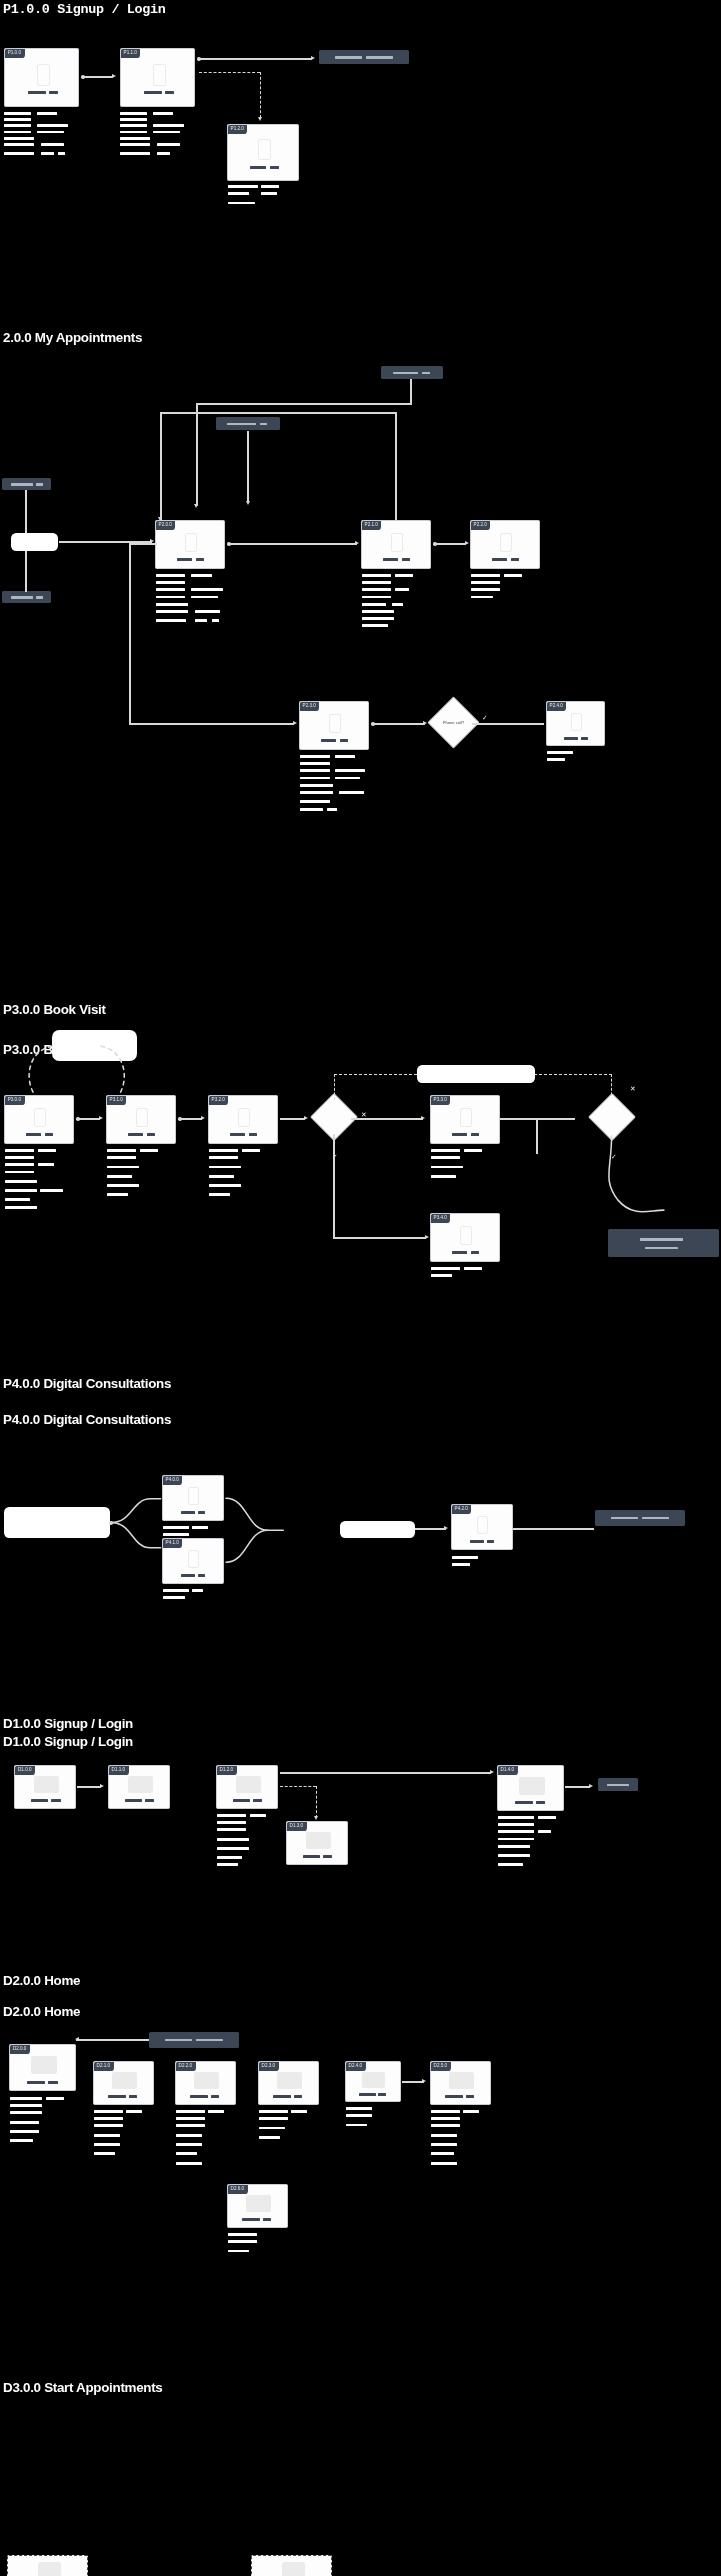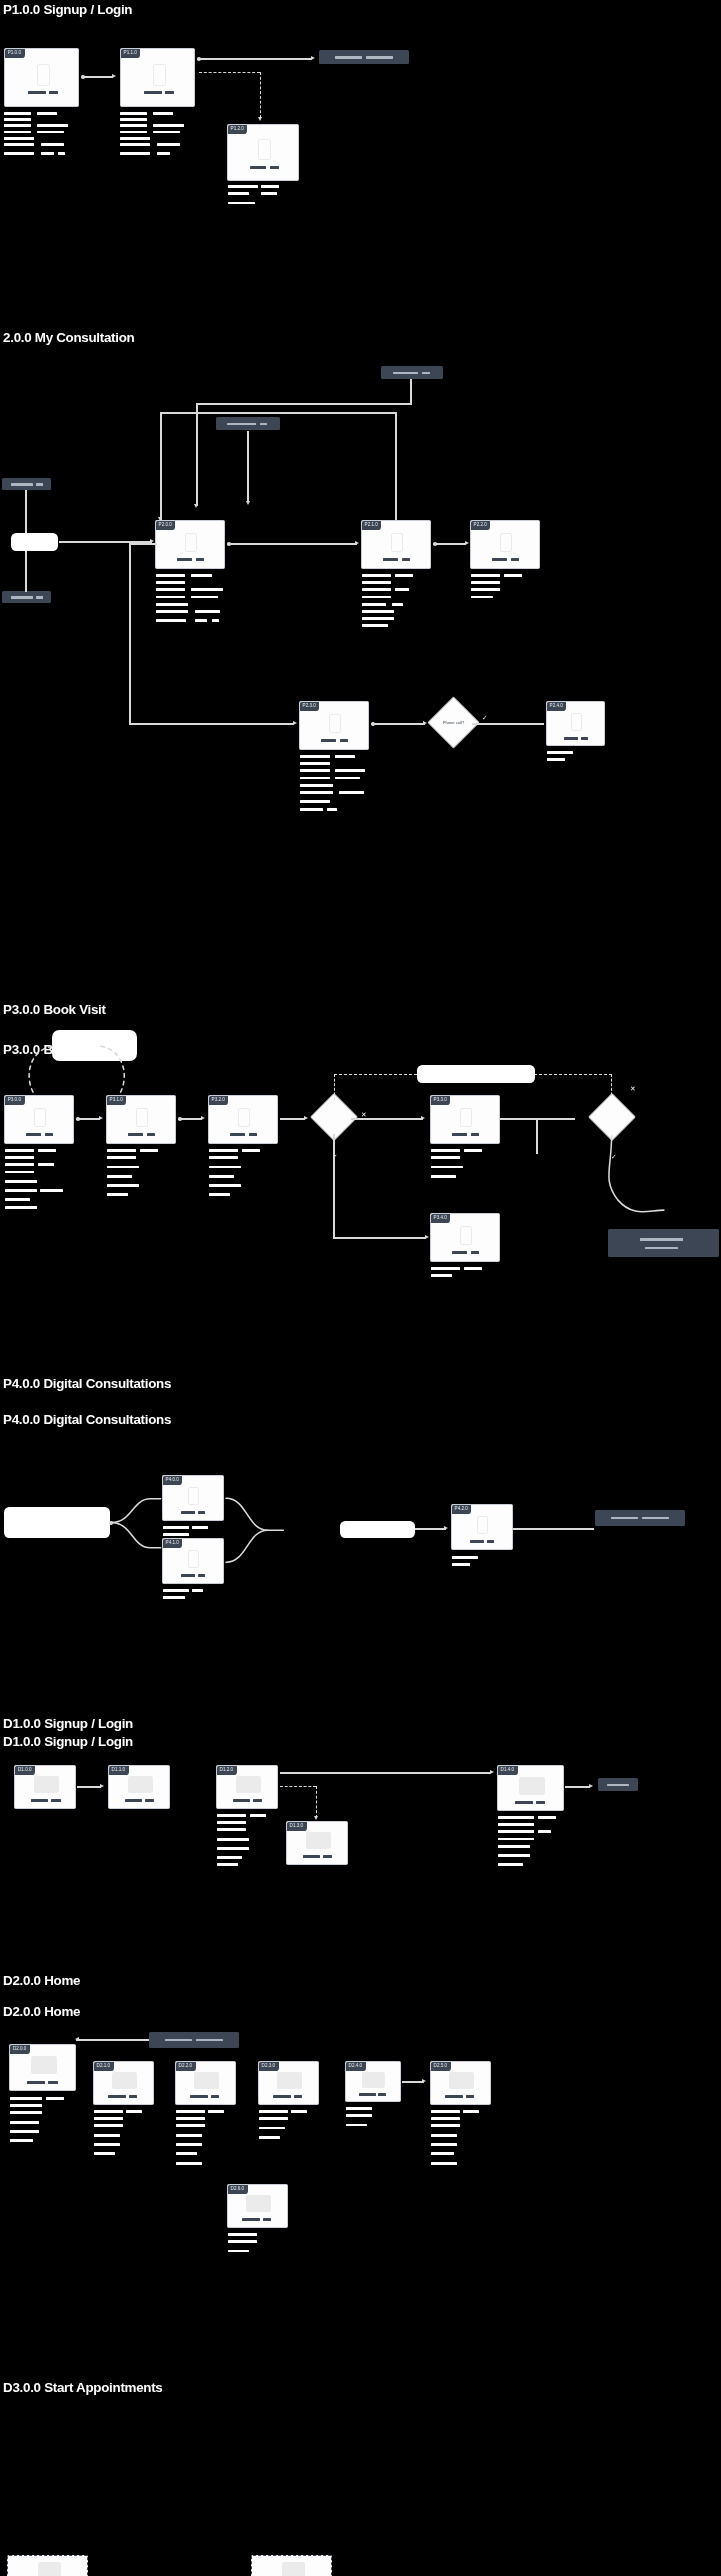--- a/index.html
+++ b/index.html
@@ -142,21 +142,21 @@
     font-family:"Liberation Sans", sans-serif;
   }
   .curve { position:absolute; }
   .curve svg { display:block; overflow:visible; }
 </style>
 </head>
 <body>
 
 <div class="board" style="left:0; top:0; width:546px; height:309px;"></div>
 
-<div class="heading" style="left:3.1px; top:1.5px;">P1.0.0 Signup / Login</div>
+<div class="heading" style="left:3.1px; top:1.5px;font-family:Liberation Mono, monospace;">P1.0.0 Signup / Login</div>
 
 <div class="card" style="left:4.1px; top:48px; width:75px; height:59px;">
   <span class="tag">P1.0.0</span>
   <span class="hero" style="left:32px; top:15px; width:13.4px; height:21.6px;"></span>
   <span class="bar" style="left:23px; top:42px; width:17.5px;"></span>
   <span class="bar" style="left:44px; top:42px; width:9.3px;"></span>
 </div>
 <div class="tblock" style="left:4.1px; top:112px; width:77px; height:44px;">
   <span class="ln" style="left:0; top:0; width:27px;"></span>
   <span class="ln" style="left:0; top:6.2px; width:27px;"></span>
@@ -221,21 +221,21 @@
   <span class="ln" style="left:0; top:0; width:30px;"></span>
   <span class="ln" style="left:0; top:7.2px; width:20.6px;"></span>
   <span class="ln" style="left:0; top:16.5px; width:27px;"></span>
   <span class="ln" style="left:33px; top:0; width:17.5px;"></span>
   <span class="ln" style="left:33px; top:7.2px; width:15.5px;"></span>
 </div>
 
 <div class="board" style="left:0; top:309px; width:546px; height:531px;"></div>
 <div class="board" style="left:0; top:515px; width:670px; height:325px;"></div>
 
-<div class="heading" style="left:3.1px; top:330px;">2.0.0 My Consultation</div>
+<div class="heading" style="left:3.1px; top:330px;">2.0.0 My Appointments</div>
 
 <div class="pill" style="left:381px; top:366px; width:62px; height:13.4px;">
   <span class="bar" style="left:12.4px; top:5.7px; width:25px;"></span>
   <span class="bar" style="left:41px; top:5.7px; width:8.2px;"></span>
 </div>
 <div class="pill" style="left:216px; top:417px; width:64px; height:13.4px;">
   <span class="bar" style="left:11.3px; top:5.7px; width:29px;"></span>
   <span class="bar" style="left:44px; top:5.7px; width:7.2px;"></span>
 </div>
 

